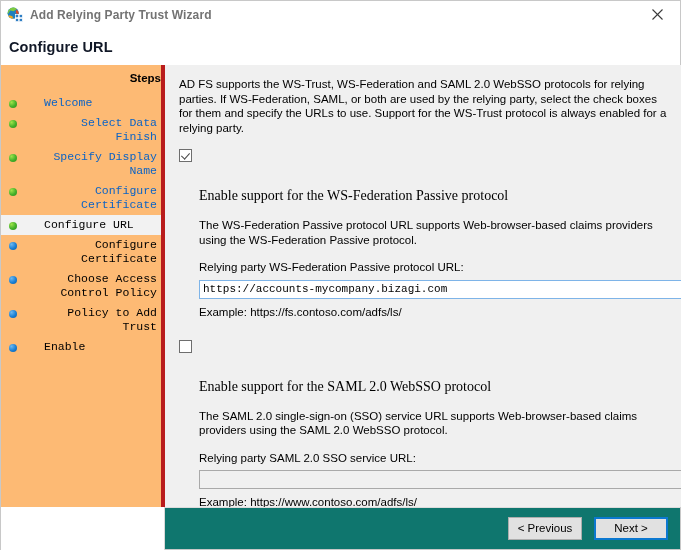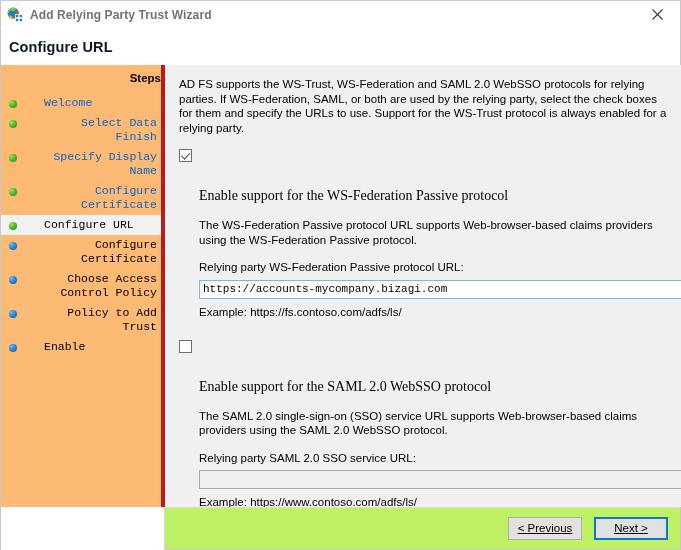--- a/index.html
+++ b/index.html
@@ -229,30 +229,29 @@
     font-family: "Liberation Sans", sans-serif;
     font-size: 11.5px;
     color: #000000;
     margin-top: 7px;
   }
   .gap-large { height: 22px; }
 
   
   .footer {
     flex: 0 0 42px;
-    background: #bef264;
+    background: #0f766e;
     border-top: 1px solid #dcdcdc;
     margin-left: 164px;
     display: flex;
     align-items: center;
     justify-content: flex-end;
     padding-right: 12px;
     box-sizing: border-box;
     position: relative;
-    text-decoration: underline;
   }
   .footer::before {
     content: "";
     position: absolute;
     left: -164px;
     top: -1px;
     width: 164px;
     height: 43px;
     background: #ffffff;
     border-right: 1px solid #d9d9d9;

